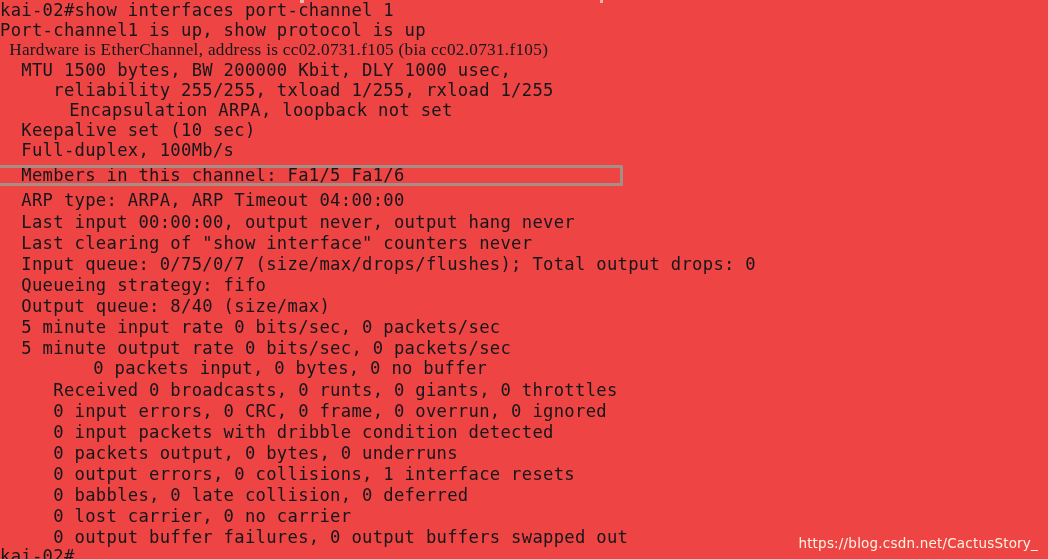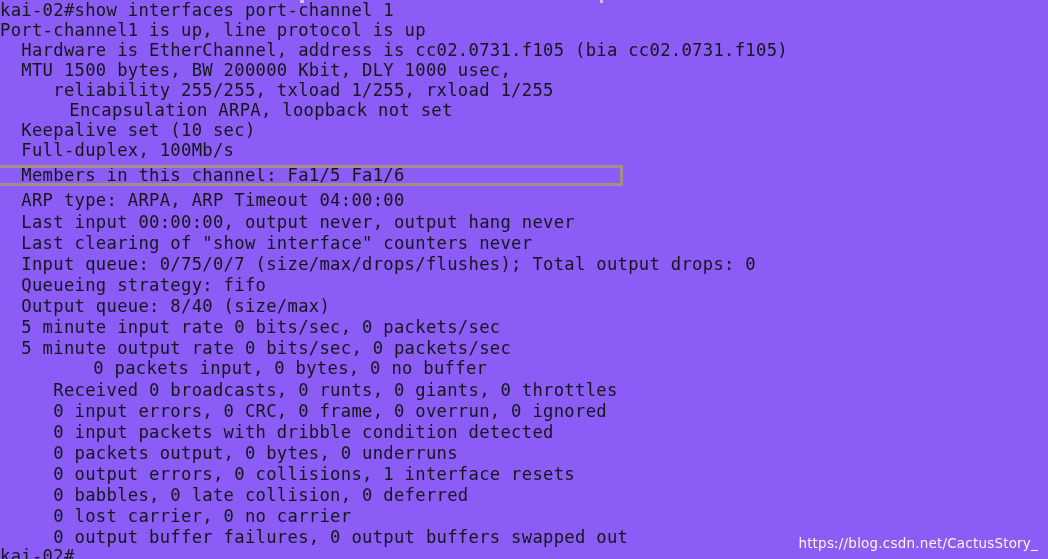--- a/index.html
+++ b/index.html
@@ -65,29 +65,29 @@
   
   .top-artifact {
     position: absolute;
     background: #f6f0e2;
     opacity: 0.65;
   }
 </style>
 </head>
 <body style="background: rgb(255, 251, 240);">
 
-<div id="screen" style="background: #8b5cf6;">
+<div id="screen" style="background: #ef4444;">
 
   <div class="top-artifact" style="left:300px; top:0px; width:4px; height:3px;"></div>
   <div class="top-artifact" style="left:600px; top:0px; width:3px; height:3px;"></div>
 
   <div id="terminal">
     <div class="line" style="top: 0px; color: rgb(21, 22, 26);">kai-02#show interfaces port-channel 1</div>
-    <div class="line" style="top: 20px; color: rgb(21, 22, 26);">Port-channel1 is up, line protocol is up</div>
-    <div class="line" style="top: 40px; color: rgb(21, 22, 26);">  Hardware is EtherChannel, address is cc02.0731.f105 (bia cc02.0731.f105)</div>
+    <div class="line" style="top: 20px; color: rgb(21, 22, 26);">Port-channel1 is up, show protocol is up</div>
+    <div class="line" style="top: 40px; color: rgb(21, 22, 26); font-family: Liberation Serif, serif;">  Hardware is EtherChannel, address is cc02.0731.f105 (bia cc02.0731.f105)</div>
     <div class="line" style="top: 60px; color: rgb(21, 22, 26);">  MTU 1500 bytes, BW 200000 Kbit, DLY 1000 usec,</div>
     <div class="line" style="top: 80px; color: rgb(21, 22, 26);">     reliability 255/255, txload 1/255, rxload 1/255</div>
     <div class="line" style="top: 100px; color: rgb(21, 22, 26); padding-left: 48px;">  Encapsulation ARPA, loopback not set</div>
     <div class="line" style="top: 120px; color: rgb(21, 22, 26);">  Keepalive set (10 sec)</div>
     <div class="line" style="top: 140px; color: rgb(21, 22, 26);">  Full-duplex, 100Mb/s</div>
     <div class="line" style="top: 165px; color: rgb(21, 22, 26);">  Members in this channel: Fa1/5 Fa1/6</div>
     <div class="line" style="top: 190px; color: rgb(21, 22, 26);">  ARP type: ARPA, ARP Timeout 04:00:00</div>
     <div class="line" style="top: 212px; color: rgb(21, 22, 26);">  Last input 00:00:00, output never, output hang never</div>
     <div class="line" style="top: 233px; color: rgb(21, 22, 26);">  Last clearing of "show interface" counters never</div>
     <div class="line" style="top: 254px; color: rgb(21, 22, 26);">  Input queue: 0/75/0/7 (size/max/drops/flushes); Total output drops: 0</div>

